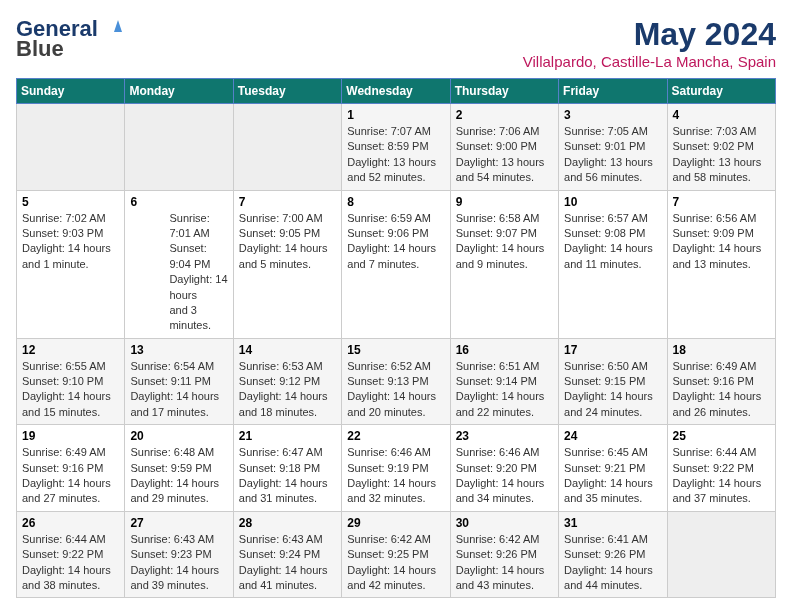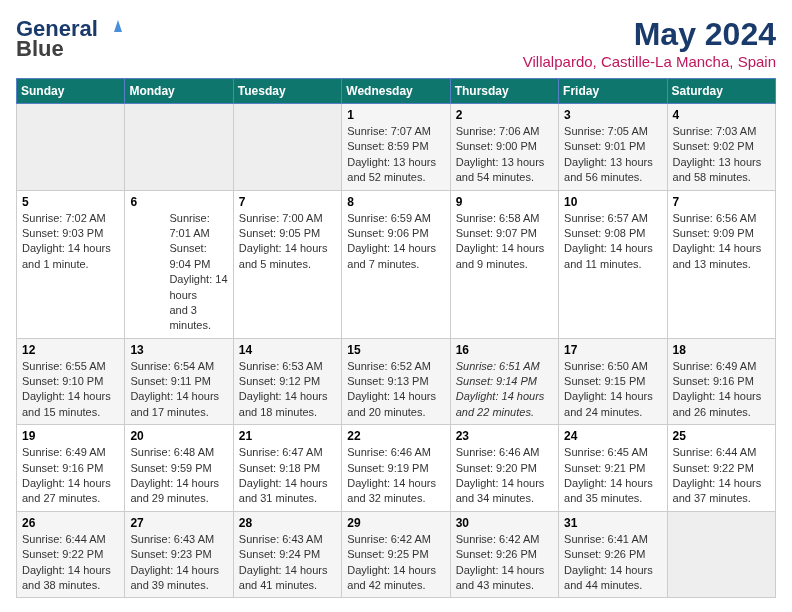--- a/index.html
+++ b/index.html
@@ -214,21 +214,21 @@
         </td>
         <td>
           <span class="day-number">15</span>
           <div class="day-info" style="white-space: pre-line;">Sunrise: 6:52 AM
 Sunset: 9:13 PM
 Daylight: 14 hours
 and 20 minutes.</div>
         </td>
         <td>
           <span class="day-number">16</span>
-          <div class="day-info" style="white-space: pre-line; font-style: italic;">Sunrise: 6:51 AM
+          <div class="day-info" style="white-space: pre-line;">Sunrise: 6:51 AM
 Sunset: 9:14 PM
 Daylight: 14 hours
 and 22 minutes.</div>
         </td>
         <td>
           <span class="day-number">17</span>
           <div class="day-info" style="white-space: pre-line;">Sunrise: 6:50 AM
 Sunset: 9:15 PM
 Daylight: 14 hours
 and 24 minutes.</div>

